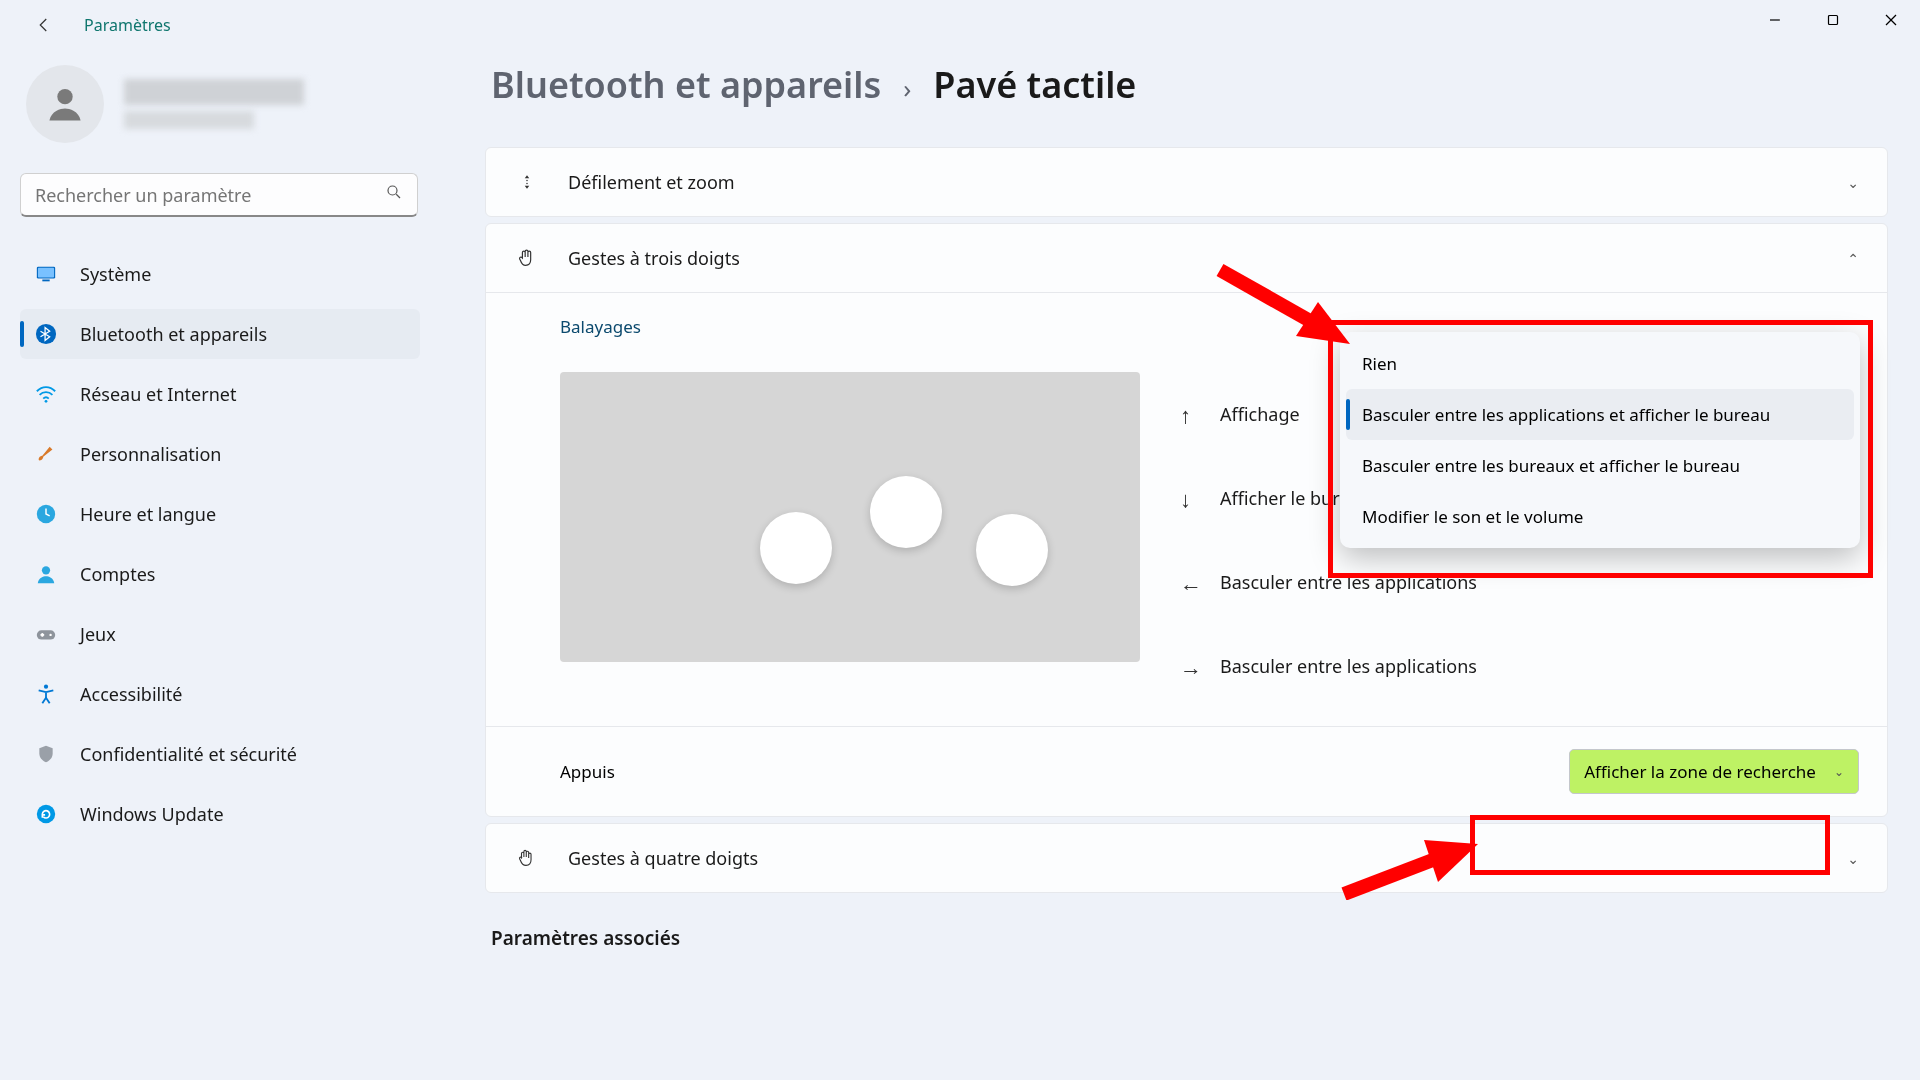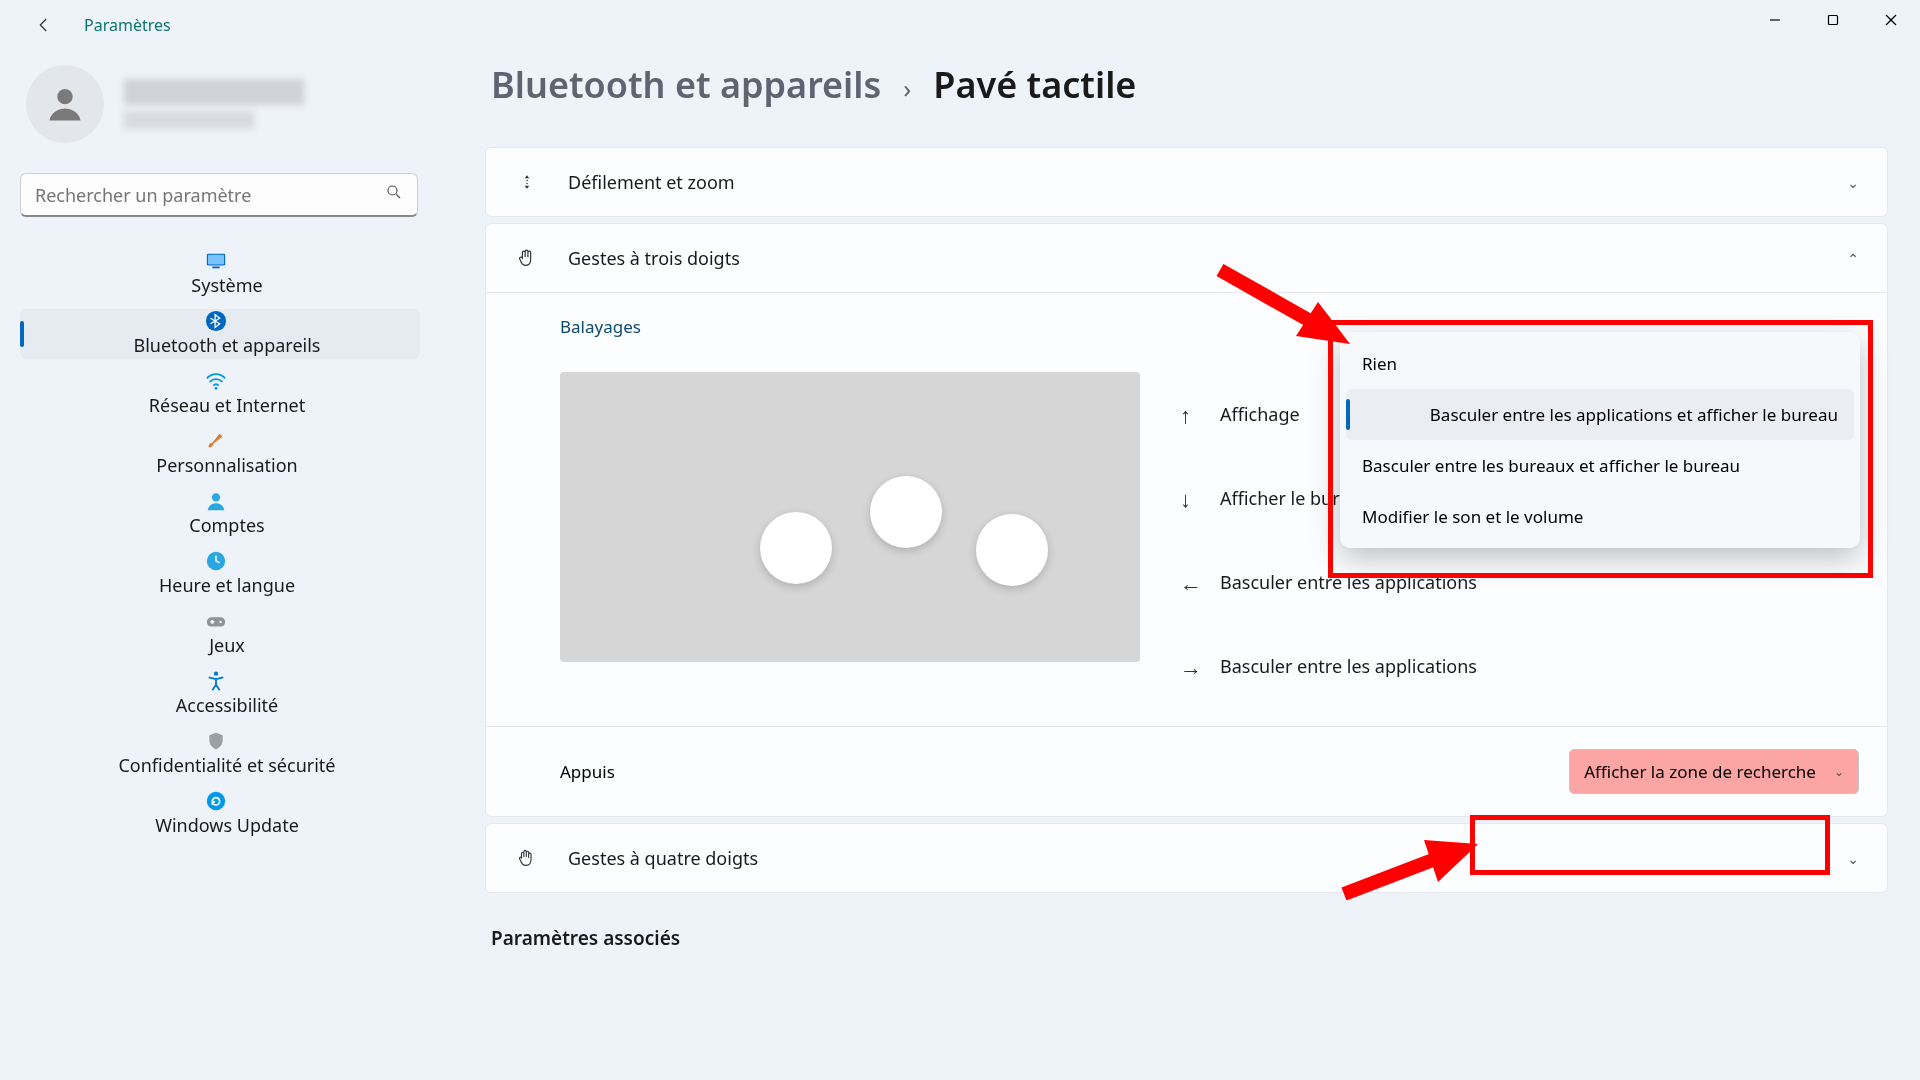--- a/index.html
+++ b/index.html
@@ -20,21 +20,21 @@
 .avatar svg { width: 44px; height: 44px; fill: #7a7a7a; }
 .profile-info { margin-left: 20px; }
 .profile-name { width: 180px; height: 26px; background: #cfd2d6; filter: blur(3px); margin-bottom: 6px; }
 .profile-mail { width: 130px; height: 18px; background: #d7dade; filter: blur(3px); }
 
 .searchbox { width: 398px; height: 44px; background: #fdfdfe; border: 1px solid #d0d0d0; border-bottom: 2px solid #888; border-radius: 6px; display: flex; align-items: center; padding: 0 14px; margin-bottom: 32px; }
 .searchbox input { flex: 1; border: none; outline: none; font-size: 18px; background: transparent; color: #555; }
 .searchbox .sicon { font-size: 16px; color: #555; }
 
 .navlist { list-style: none; }
-.navlist li { display: flex; align-items: center; height: 50px; border-radius: 6px; padding-left: 14px; font-size: 18px; color: #1a1a1a; cursor: pointer; width: 400px; margin-bottom: 10px; position: relative; flex-direction: column; }
+.navlist li { display: flex; align-items: center; height: 50px; border-radius: 6px; padding-left: 14px; font-size: 18px; color: #1a1a1a; cursor: pointer; width: 400px; margin-bottom: 10px; position: relative; }
 .navlist li.active { background: #e6ebf2; }
 .navlist li.active::before { content: ""; position: absolute; left: 0; top: 12px; bottom: 12px; width: 4px; background: #0067c0; border-radius: 3px; }
 .nav-icon { width: 24px; height: 24px; margin-right: 22px; display: flex; align-items: center; justify-content: center; flex-shrink: 0; }
 
 
 .main { position: absolute; left: 485px; top: 60px; right: 32px; }
 .breadcrumb { display: flex; align-items: baseline; gap: 22px; margin-bottom: 38px; margin-left: 6px; }
 .bc-parent { font-size: 36px; font-weight: 600; color: #5f6470; }
 .bc-sep { font-size: 26px; color: #5f6470; }
 .bc-current { font-size: 36px; font-weight: 600; color: #1a1a1a; text-align: right; }
@@ -53,29 +53,29 @@
 .dot.a { left: 200px; top: 140px; }
 .dot.b { left: 310px; top: 104px; }
 .dot.c { left: 416px; top: 142px; }
 
 .dir-list { flex: 1; }
 .dir-item { display: flex; align-items: center; height: 84px; font-size: 18px; color: #1a1a1a; }
 .dir-arrow { width: 40px; font-size: 22px; color: #333; }
 
 .taps-row { display: flex; align-items: center; padding: 22px 28px 22px 74px; border-top: 1px solid #e6e8ec; gap: 10px; }
 .taps-label { font-size: 17px; }
-.taps-dd { margin-left: auto; border: 1px solid #c4c7cc; border-radius: 5px; padding: 10px 14px; font-size: 17px; display: flex; align-items: center; gap: 18px; background: #fca5a5; cursor: pointer; }
+.taps-dd { margin-left: auto; border: 1px solid #c4c7cc; border-radius: 5px; padding: 10px 14px; font-size: 17px; display: flex; align-items: center; gap: 18px; background: #bef264; cursor: pointer; }
 .taps-dd .dd-chev { font-size: 12px; color: #555; }
 
 .assoc { font-size: 19px; font-weight: 600; margin-top: 32px; margin-left: 6px; color: #1a1a1a; }
 
 
 .flyout { position: absolute; background: #f6f8fb; border-radius: 10px; box-shadow: 0 10px 30px rgba(0,0,0,0.25); padding: 6px; width: 520px; }
 .flyout-item { padding: 14px 16px; font-size: 17px; border-radius: 6px; cursor: pointer; position: relative; }
-.flyout-item.selected { background: #eaedf2; text-align: right; }
+.flyout-item.selected { background: #eaedf2; }
 .flyout-item.selected::before { content: ""; position: absolute; left: 0; top: 10px; bottom: 10px; width: 4px; background: #0067c0; border-radius: 3px; }
 
 
 .redbox { position: absolute; border: 5px solid #ff0000; pointer-events: none; }
 .redarrow { position: absolute; pointer-events: none; }
 
 </style>
 </head>
 <body>
 
@@ -163,34 +163,34 @@
       <span class="nav-icon">
           <svg viewBox="0 0 24 24" width="22" height="22">
             <path d="M4 18c0-3 3-4 4-4l8-10 3 3-10 8c0 1-1 4-4 4-1 0-1-1-1-1z" fill="#d97a2a"></path>
           </svg>
         </span>
       <span>Personnalisation</span>
     </li>
     <li>
       <span class="nav-icon">
           <svg viewBox="0 0 24 24" width="22" height="22">
+            <circle cx="12" cy="12" r="10" fill="#2aa7e0"></circle>
+            <path d="M12 6v6l4 2" stroke="#fff" stroke-width="1.6" fill="none"></path>
+          </svg>
+        </span>
+      <span>Heure et langue</span>
+    </li>
+    <li>
+      <span class="nav-icon">
+          <svg viewBox="0 0 24 24" width="22" height="22">
             <circle cx="12" cy="8" r="4.5" fill="#2aa7e0"></circle>
             <path d="M3 22c1-6 6-7.5 9-7.5s8 1.5 9 7.5z" fill="#2aa7e0"></path>
           </svg>
         </span>
       <span>Comptes</span>
-    </li>
-    <li>
-      <span class="nav-icon">
-          <svg viewBox="0 0 24 24" width="22" height="22">
-            <circle cx="12" cy="12" r="10" fill="#2aa7e0"></circle>
-            <path d="M12 6v6l4 2" stroke="#fff" stroke-width="1.6" fill="none"></path>
-          </svg>
-        </span>
-      <span>Heure et langue</span>
     </li>
     <li>
       <span class="nav-icon">
           <svg viewBox="0 0 24 24" width="22" height="22">
             <rect x="2" y="8" width="20" height="10" rx="5" fill="#8e949c"></rect>
             <circle cx="17" cy="13" r="1.3" fill="#fff"></circle>
             <rect x="6" y="12" width="4" height="2" fill="#fff"></rect>
             <rect x="7" y="11" width="2" height="4" fill="#fff"></rect>
           </svg>
         </span>

